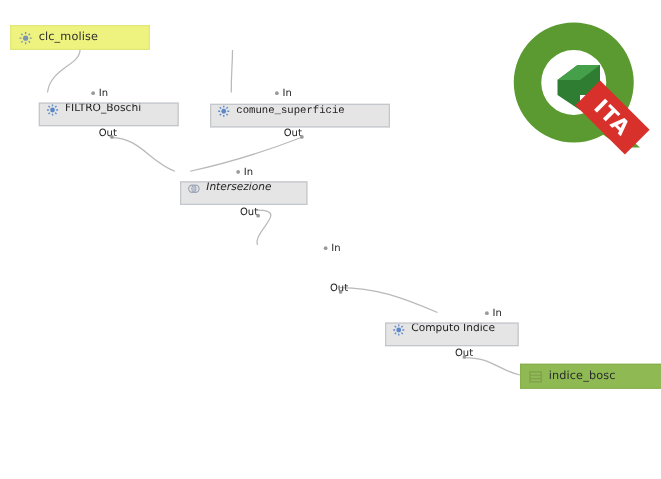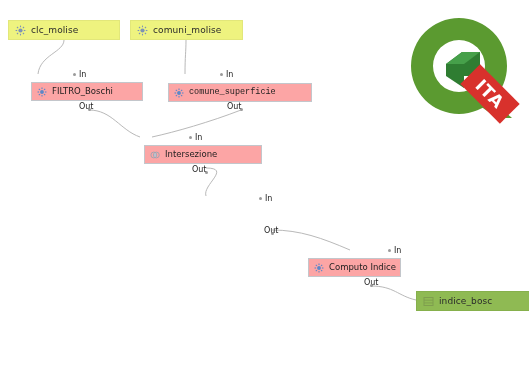--- a/index.html
+++ b/index.html
@@ -33,23 +33,23 @@
   .io-node .ico{width:11px;height:11px;margin-right:5px;flex:none;position:relative;}
 
   
   .algo-node{
     position:absolute;z-index:3;
     box-sizing:border-box;
     width:112px;
   }
   .algo-node .body{
     height:17px;
-    background:#fca5a5;
+    background:#e5e5e5;
     border:1px solid #c3c6cb;
-    display:flex;align-items:center;
+    display:flex;align-items:flex-start;
     padding-left:5px;
     font-size:8.5px;
     color:#1d1d1d;
     white-space:nowrap;
     overflow:hidden;
   }
   .algo-node .body .ico{width:10px;height:10px;margin-right:5px;flex:none;position:relative;}
   .algo-node .title{line-height:1;}
 
   
@@ -130,38 +130,20 @@
           <line x1="2.0" y1="2.0" x2="3.1" y2="3.1"></line>
           <line x1="7.9" y1="7.9" x2="9.0" y2="9.0"></line>
           <line x1="9.0" y1="2.0" x2="7.9" y2="3.1"></line>
           <line x1="3.1" y1="7.9" x2="2.0" y2="9.0"></line>
         </g>
       </svg>
     </span>
     <span>clc_molise</span>
   </div>
 
-  <div class="io-node input" style="left:130px;top:20px;width:113px;">
-    <span class="ico gear">
-      <svg width="11" height="11" viewBox="0 0 11 11">
-        <circle cx="5.5" cy="5.5" r="2.1" fill="#7d93b5"></circle>
-        <g stroke="#7d93b5" stroke-width="1.1">
-          <line x1="5.5" y1="0.6" x2="5.5" y2="2.2"></line>
-          <line x1="5.5" y1="8.8" x2="5.5" y2="10.4"></line>
-          <line x1="0.6" y1="5.5" x2="2.2" y2="5.5"></line>
-          <line x1="8.8" y1="5.5" x2="10.4" y2="5.5"></line>
-          <line x1="2.0" y1="2.0" x2="3.1" y2="3.1"></line>
-          <line x1="7.9" y1="7.9" x2="9.0" y2="9.0"></line>
-          <line x1="9.0" y1="2.0" x2="7.9" y2="3.1"></line>
-          <line x1="3.1" y1="7.9" x2="2.0" y2="9.0"></line>
-        </g>
-      </svg>
-    </span>
-    <span>comuni_molise</span>
-  </div>
 
   <div class="port port-in" style="left:34px;top:70px;">
     <span class="dot"></span>
     <span>In</span>
   </div>
   <div class="algo-node" style="left:31px;top:82px;width:112px;">
     <div class="body">
       <span class="ico gear">
         <svg width="10" height="10" viewBox="0 0 11 11">
           <circle cx="5.5" cy="5.5" r="2.1" fill="#5b87c9"></circle>
@@ -211,21 +193,21 @@
   </div>
   <div class="port port-out" style="left:188px;top:102px;">
     <span>Out</span>
   </div>
   <span class="handle" style="left:240px;top:108px;"></span>
 
   <div class="port port-in" style="left:150px;top:133px;">
     <span class="dot"></span>
     <span>In</span>
   </div>
-  <div class="algo-node" style="left:144px;top:145px;width:118px;">
+  <div class="algo-node" style="left:144px;top:145px;width:102px;font-style:italic;">
     <div class="body">
       <span class="ico">
         <svg width="10" height="10" viewBox="0 0 11 11">
           <circle cx="4.2" cy="5.5" r="3.2" fill="none" stroke="#9aa4b2" stroke-width="1"></circle>
           <circle cx="7.0" cy="5.5" r="3.2" fill="none" stroke="#9aa4b2" stroke-width="1"></circle>
           <path d="M5.6 2.9 A3.2 3.2 0 0 1 5.6 8.1 A3.2 3.2 0 0 1 5.6 2.9 Z" fill="#b8c2d0"></path>
         </svg>
       </span>
       <span class="title">Intersezione</span>
     </div>
@@ -241,21 +223,21 @@
   </div>
   <div class="port port-out" style="left:225px;top:226px;">
     <span>Out</span>
   </div>
   <span class="handle" style="left:271px;top:232px;"></span>
 
   <div class="port port-in" style="left:349px;top:246px;">
     <span class="dot"></span>
     <span>In</span>
   </div>
-  <div class="algo-node" style="left:308px;top:258px;width:93px;">
+  <div class="algo-node" style="left:308px;top:258px;width:107px;">
     <div class="body">
       <span class="ico gear">
         <svg width="10" height="10" viewBox="0 0 11 11">
           <circle cx="5.5" cy="5.5" r="2.1" fill="#5b87c9"></circle>
           <g stroke="#5b87c9" stroke-width="1.2">
             <line x1="5.5" y1="0.6" x2="5.5" y2="2.3"></line>
             <line x1="5.5" y1="8.7" x2="5.5" y2="10.4"></line>
             <line x1="0.6" y1="5.5" x2="2.3" y2="5.5"></line>
             <line x1="8.7" y1="5.5" x2="10.4" y2="5.5"></line>
             <line x1="2.0" y1="2.0" x2="3.2" y2="3.2"></line>

